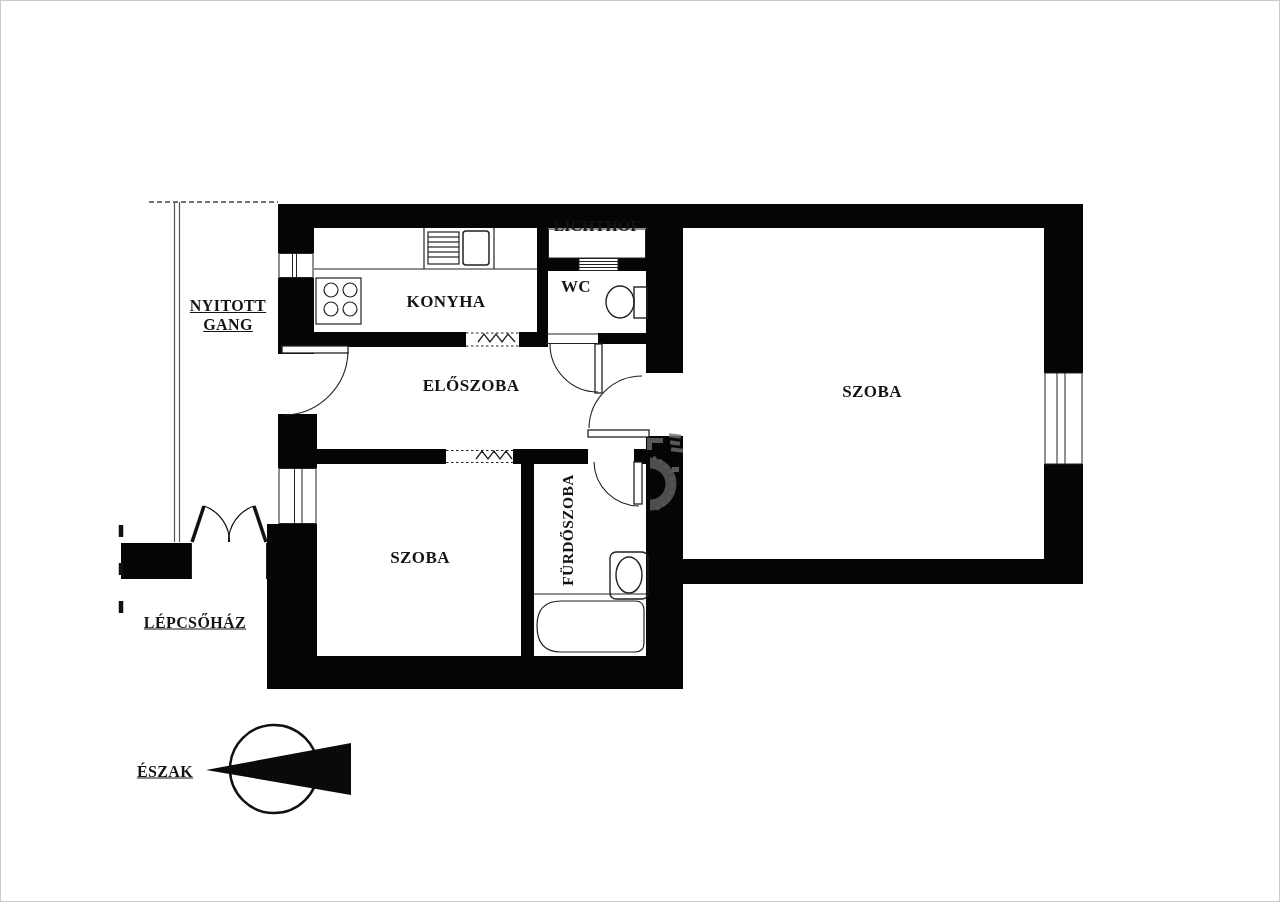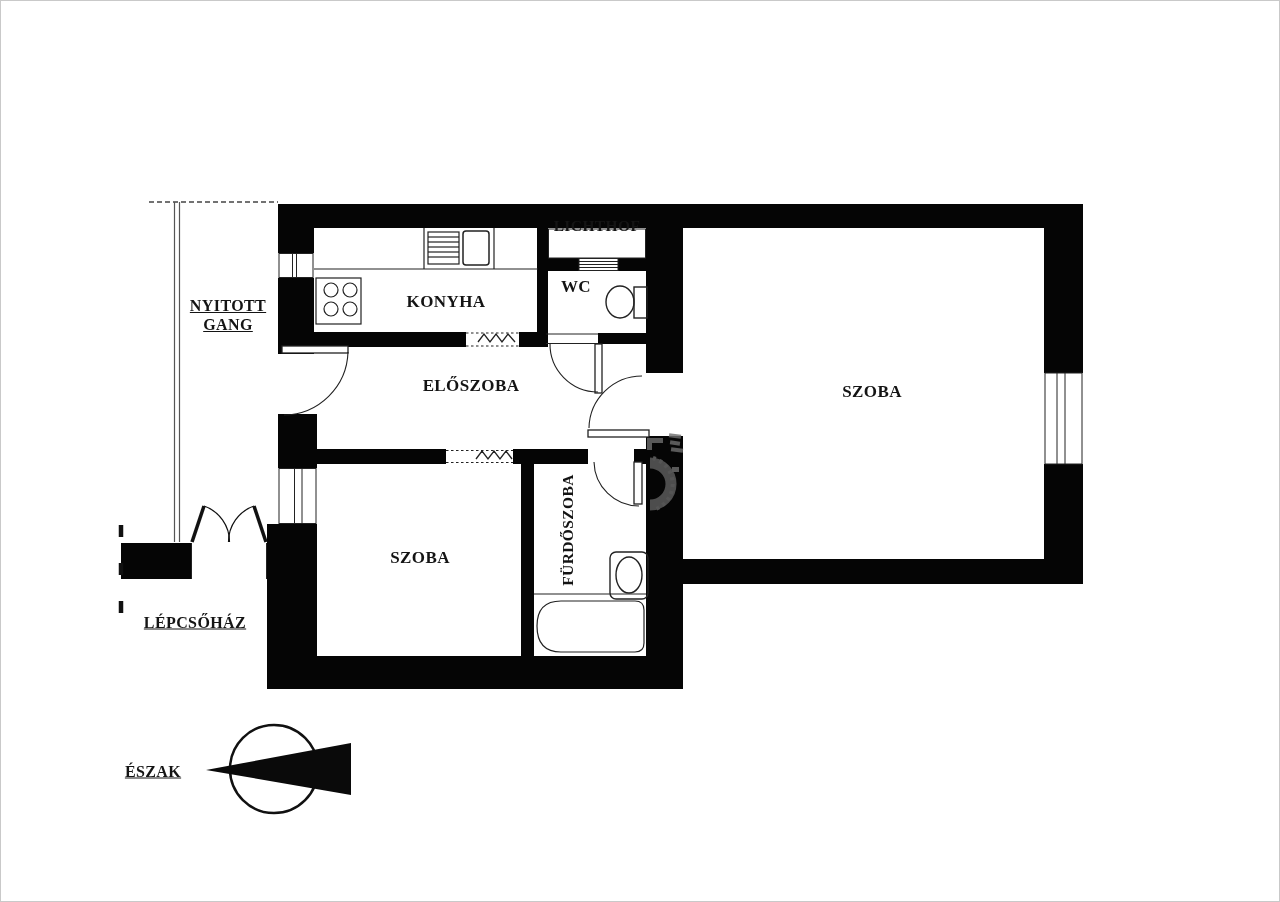--- a/index.html
+++ b/index.html
@@ -202,15 +202,15 @@
     <div>GANG</div>
   </div>
   <div class="lbl sz17" style="left:445px;top:300px;">KONYHA</div>
   <div class="lbl sz15" style="left:596px;top:224px;">LICHTHOF</div>
   <div class="lbl sz17" style="left:575px;top:285px;">WC</div>
   <div class="lbl sz17" style="left:446px;top:384px;margin-left:24px;">ELŐSZOBA</div>
   <div class="lbl sz17" style="left:871px;top:390px;">SZOBA</div>
   <div class="lbl sz17" style="left:419px;top:556px;">SZOBA</div>
   <div class="lbl sz15 vertical" style="left:566px;top:529px;">FÜRDŐSZOBA</div>
   <div class="lbl sz16" style="left:194px;top:621px;">LÉPCSŐHÁZ</div>
-  <div class="lbl sz16" style="left:152px;top:770px;">ÉSZAK</div>
+  <div class="lbl sz16" style="left:164px;top:770px;">ÉSZAK</div>
 
 </div>
 
 </body></html>

